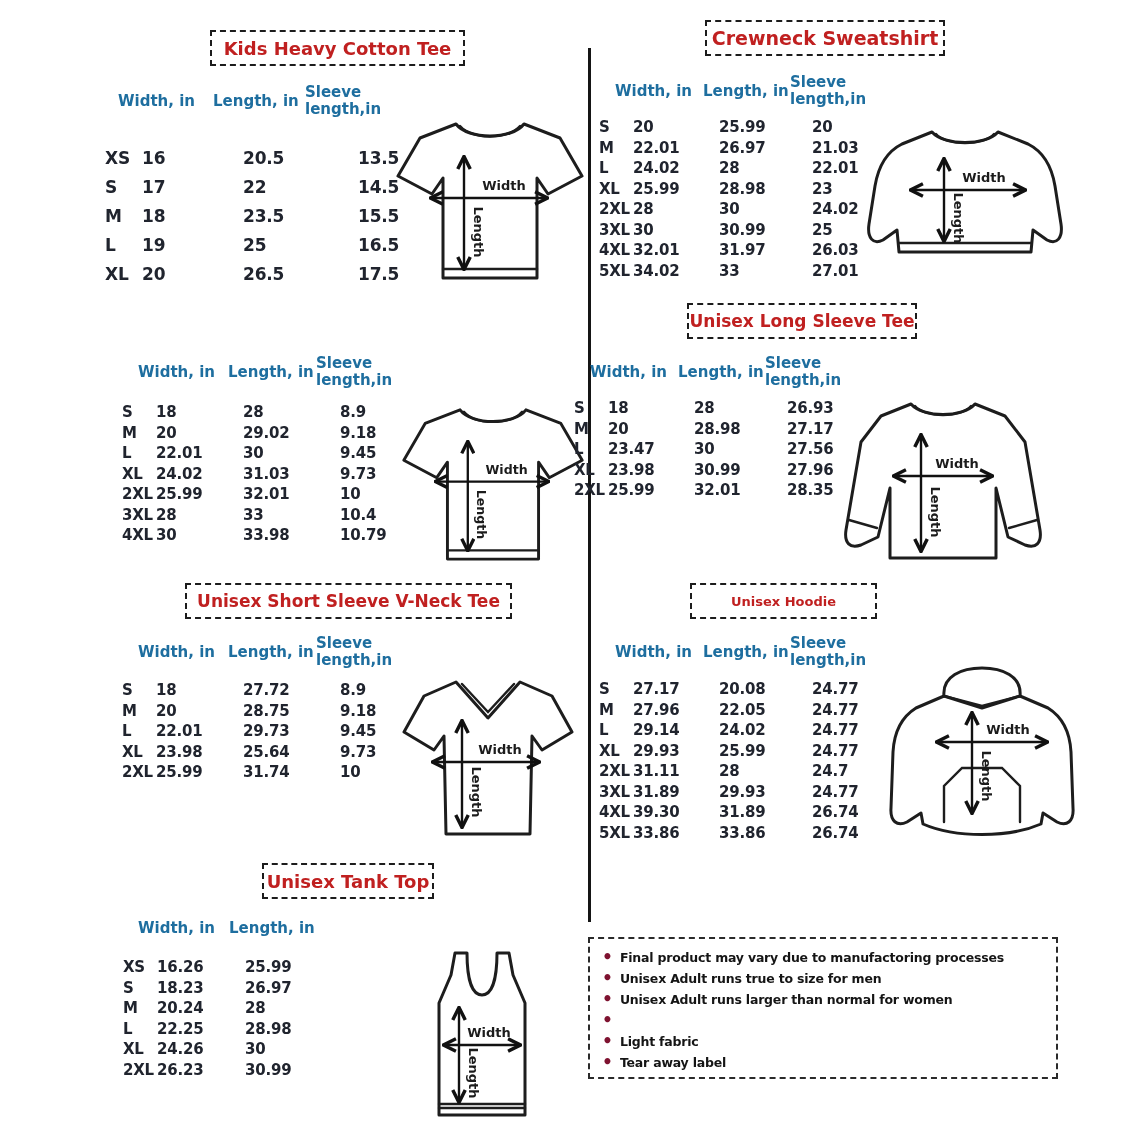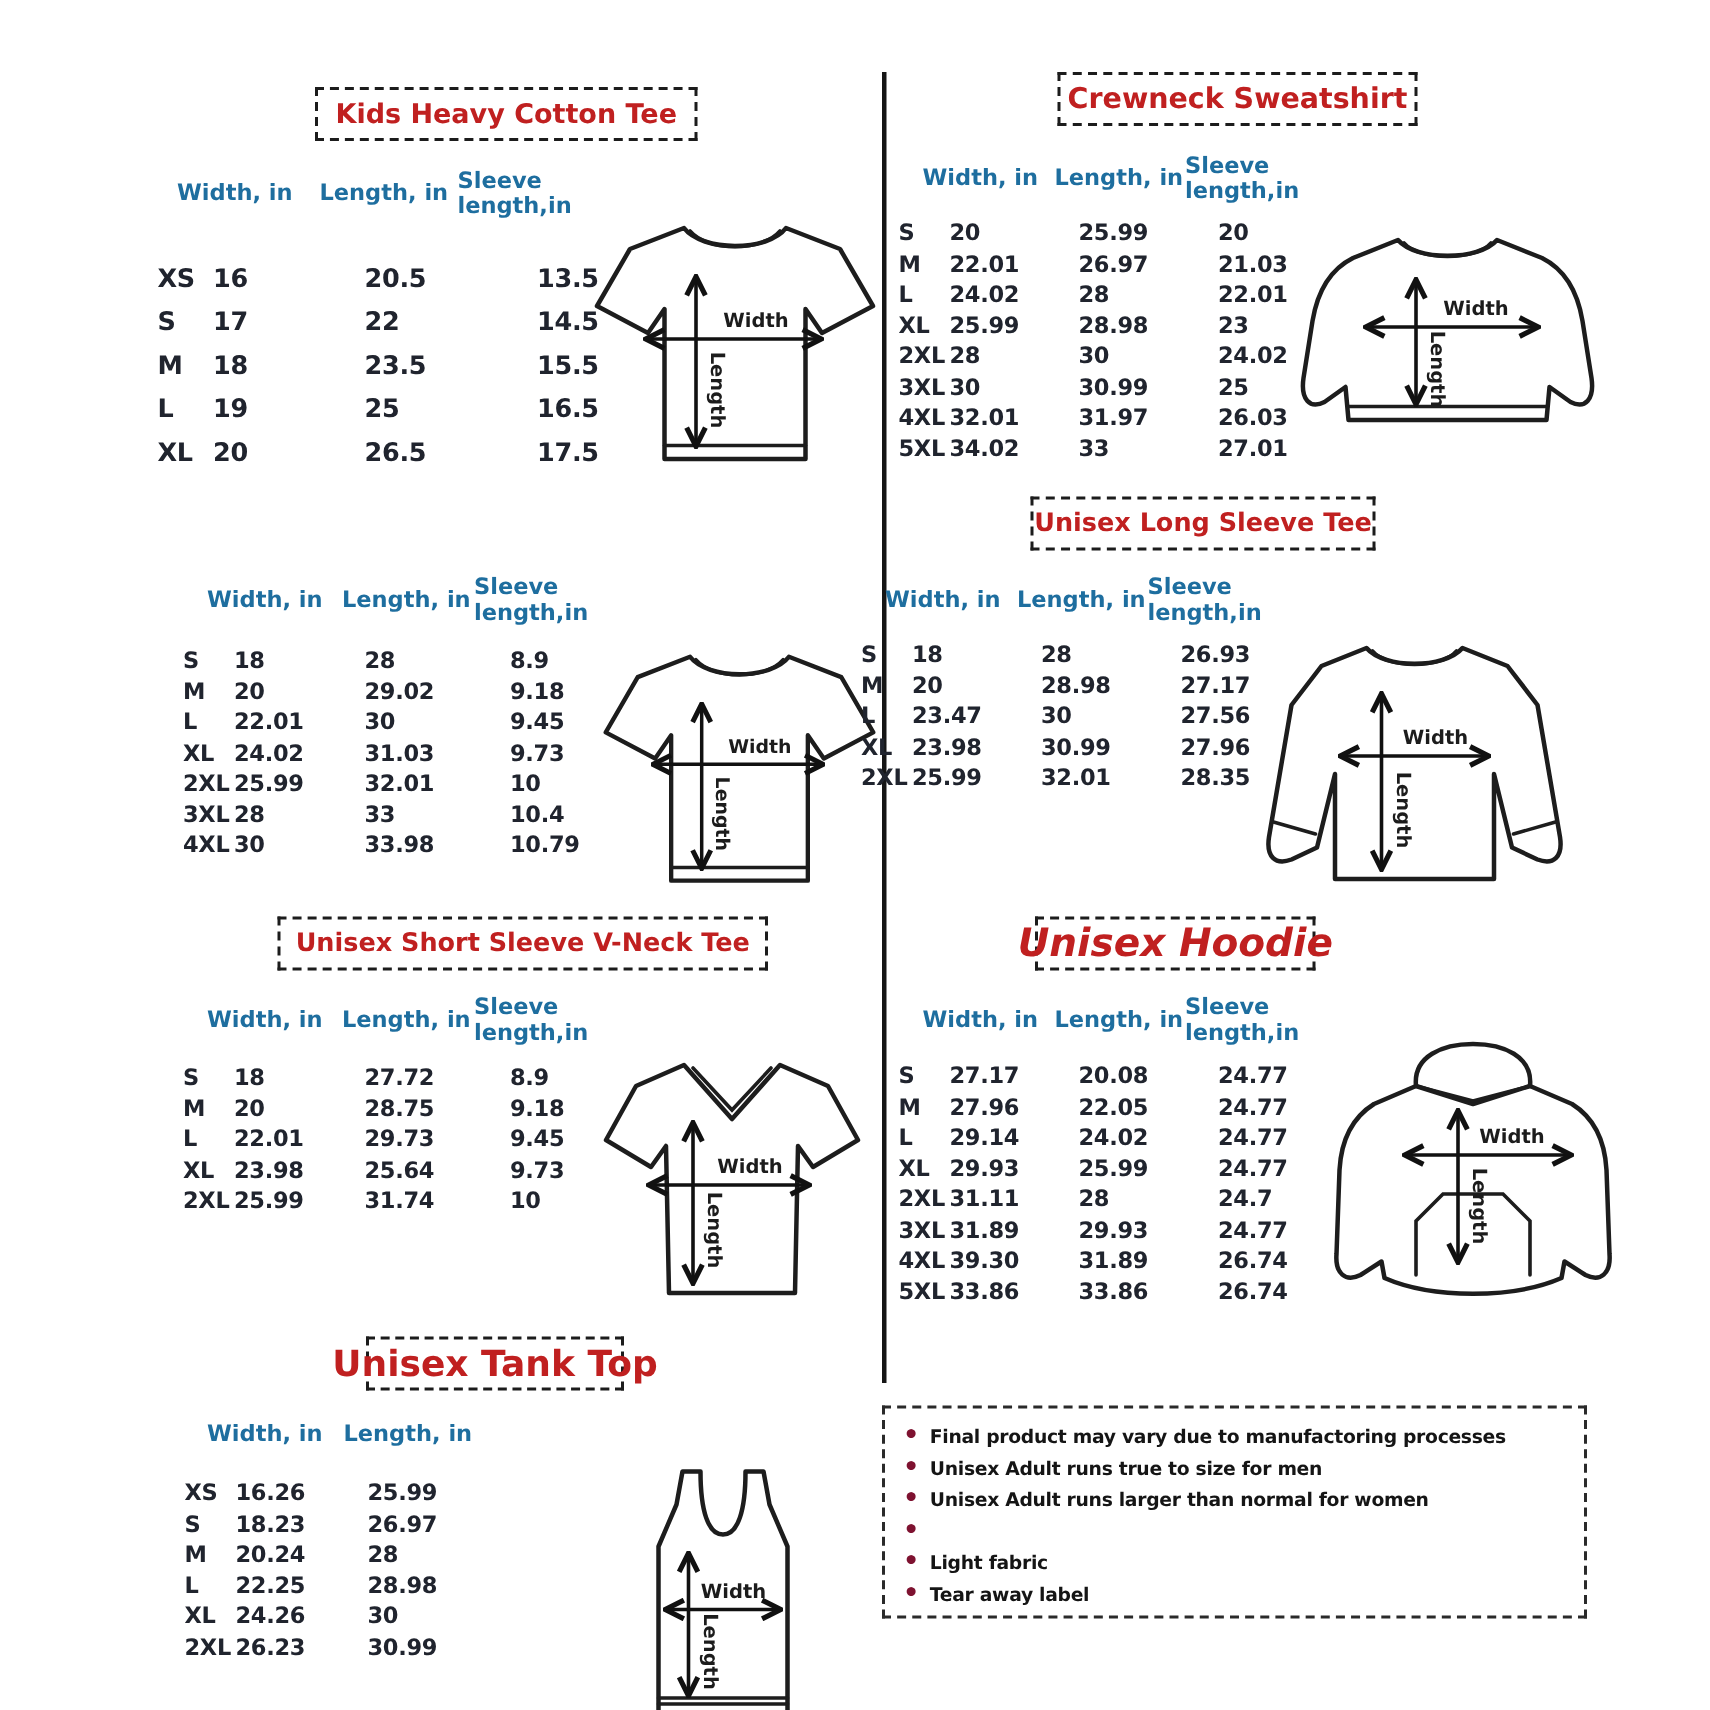--- a/index.html
+++ b/index.html
@@ -1,18 +1,18 @@
 <!DOCTYPE html>
 <html style="--title-red: #c02020; --header-blue: #1e6e9f; --text-dark: #20242e; --bullet: #7e1230; --line: #1d1d1d;"><head>
 <meta charset="utf-8">
 <style>
   html,body{margin:0;padding:0;background:#fff;}
   .canvas{position:relative;width:1140px;height:1140px;background:#ffffff;overflow:hidden;
           font-family:"DejaVu Sans",sans-serif;}
-  .panel{position:absolute;margin-top:28px;}
+  .panel{position:absolute;}
   .divider{position:absolute;background:#151515;}
   .title{position:absolute;height:36px;border:2px dashed #1c1c1c;background:#fff;
          display:flex;align-items:center;justify-content:center;white-space:nowrap;
          font-weight:bold;color:var(--title-red,#c02020);box-sizing:border-box;}
   .hrow{position:absolute;left:0;right:0;height:34px;}
   .col-h{position:absolute;width:90px;top:50%;transform:translateY(-50%);
          text-align:left;font-weight:bold;color:var(--header-blue,#1e6e9f);
          font-size:15px;line-height:1.12;white-space:pre-line;}
   .tbody{position:absolute;}
   .trow{display:grid;align-items:center;}
@@ -361,21 +361,21 @@
         <path class="gdetail" d="M64,16 L90,44 L116,16"></path>
         <path class="arrow" d="M64,54 L64,158" marker-start="url(#ah-v)" marker-end="url(#ah-v)"></path>
         <path class="arrow" d="M36,94 L140,94" marker-start="url(#ah-v)" marker-end="url(#ah-v)"></path>
         <text class="glabel" x="102" y="86" text-anchor="middle">Width</text>
         <text class="glabel" x="74" y="124" text-anchor="middle" transform="rotate(90 74,124)">Length</text>
       </svg>
     </div>
   </div>
 
   <div class="panel t-right" style="left:592px;top:583px;width:490px;height:280px;">
-    <div class="title" style="left:98px;top:0;width:187px;font-size:26px;font-style:italic;">
+    <div class="title" style="left:98px;top:0;width:187px;font-size:13px;">
       <span>Unisex Hoodie</span>
     </div>
     <div class="hrow" style="top:52px;">
       <span class="col-h" style="left:23px;">Width, in</span>
       <span class="col-h" style="left:111px;">Length, in</span>
       <span class="col-h" style="left:198px;">Sleeve
 length,in</span>
     </div>
     <div class="tbody" style="left:7px;top:96px;">
         <div class="trow">
@@ -440,21 +440,21 @@
         <path class="gdetail" d="M62,160 L62,124 L80,106 L120,106 L138,124 L138,160"></path>
         <path class="arrow" d="M90,52 L90,150" marker-start="url(#ah-h)" marker-end="url(#ah-h)"></path>
         <path class="arrow" d="M56,80 L164,80" marker-start="url(#ah-h)" marker-end="url(#ah-h)"></path>
         <text class="glabel" x="126" y="72" text-anchor="middle">Width</text>
         <text class="glabel" x="100" y="114" text-anchor="middle" transform="rotate(90 100,114)">Length</text>
       </svg>
     </div>
   </div>
 
   <div class="panel t-tank" style="left:80px;top:863px;width:508px;height:270px;">
-    <div class="title" style="left:164px;top:0;width:172px;font-size:24px;">
+    <div class="title" style="left:182px;top:0;width:172px;font-size:18px;">
       <span>Unisex Tank Top</span>
     </div>
     <div class="hrow" style="top:50px;height:30px;">
       <span class="col-h" style="left:58px;">Width, in</span>
       <span class="col-h" style="left:149px;">Length, in</span>
     </div>
     <div class="tbody" style="left:43px;top:94px;">
         <div class="trow">
           <span class="cell size">XS</span>
           <span class="cell">16.26</span>

